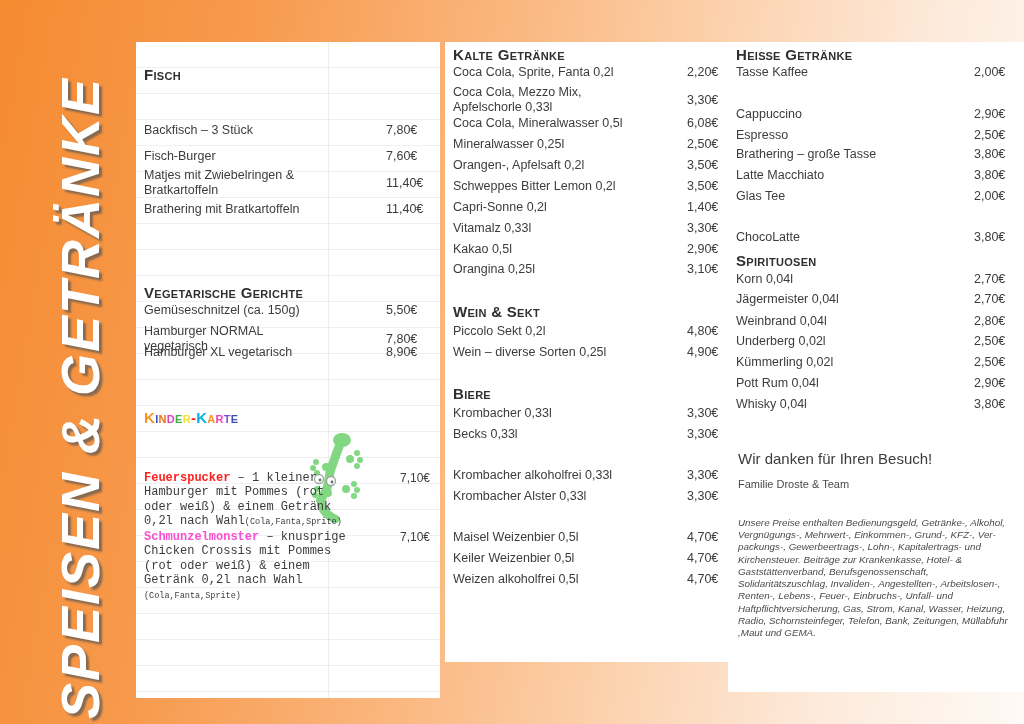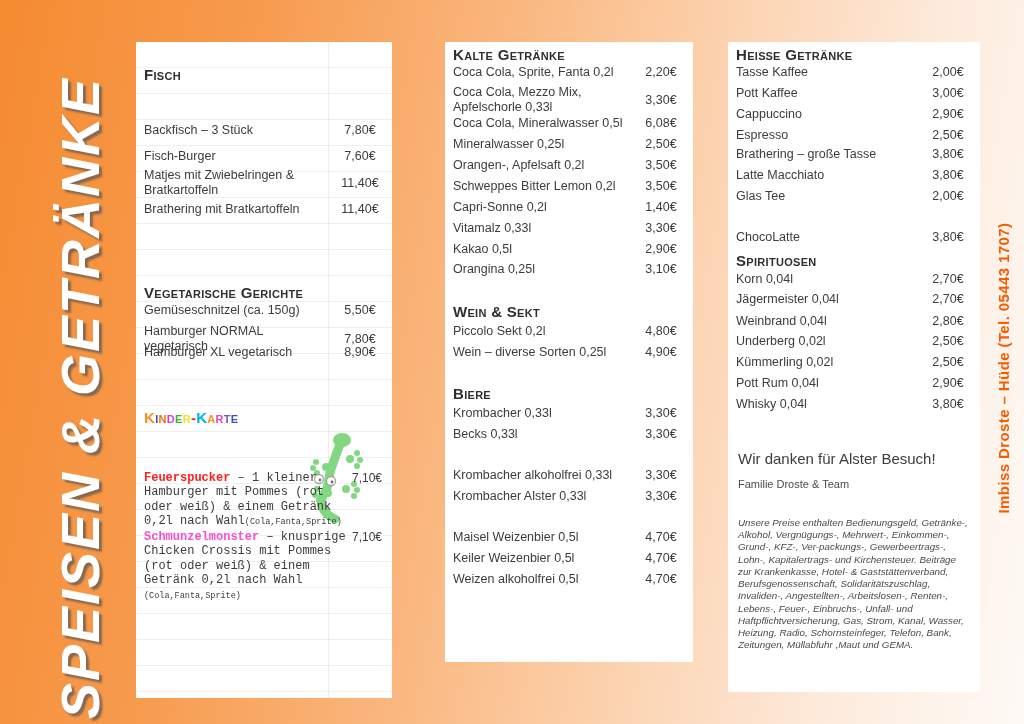--- a/index.html
+++ b/index.html
@@ -14,40 +14,40 @@
     transform:translate(-50%,-50%) rotate(-90deg);
     font-size:54px;font-weight:bold;font-style:italic;letter-spacing:2px;
     color:#ffffff;text-shadow:-3px 3px 2px rgba(115,98,82,0.85);
   }
   .vimprint{
     position:absolute;left:1003px;top:368px;white-space:nowrap;
     transform:translate(-50%,-50%) rotate(-90deg);
     font-size:15px;font-weight:bold;letter-spacing:0.4px;color:#f85a00;
   }
   
-  .col{position:absolute;background:#ffffff;}
+  .col{position:absolute;background:#ffffff;padding-left:48px;}
   #col-left{
     left:136px;top:42px;width:256px;height:656px;
     background-image:repeating-linear-gradient(to bottom,transparent 0 25px,rgba(160,160,160,0.16) 25px 26px);
     background-color:#ffffff;
   }
   #col-mid{left:445px;top:42px;width:248px;height:620px;}
   #col-right{left:728px;top:42px;width:252px;height:650px;}
   .vline{position:absolute;left:192px;top:0;bottom:0;width:1px;background:rgba(160,160,160,0.18);}
   
   .hdr{
     position:absolute;left:8px;font-weight:bold;font-variant:small-caps;
     font-size:15px;color:#2f2f2f;letter-spacing:0.3px;
   }
   .row{
     position:absolute;left:8px;right:10px;display:flex;justify-content:space-between;
     align-items:center;gap:6px;font-size:12.5px;color:#3c3c3c;
   }
   .row .nm{max-width:186px;line-height:1.16;}
-  .row .pr{white-space:nowrap;min-width:44px;text-align:center;}
+  .row .pr{white-space:nowrap;min-width:44px;text-align:left;}
   
   .kinder-hdr{position:absolute;left:8px;font-weight:bold;font-variant:small-caps;font-size:15px;letter-spacing:0.3px;}
   .kblock{position:absolute;left:8px;width:208px;font-size:12px;line-height:1.2;color:#3c3c3c;font-family:Liberation Mono, monospace;}
   .kblock .ktitle{font-weight:bold;}
   .kblock .ksmall{font-size:8.5px;}
   .kprice{position:absolute;right:10px;font-size:12px;color:#3c3c3c;}
   .gecko{position:absolute;left:166px;top:385px;}
   
   .thanks{position:absolute;left:10px;font-size:15px;color:#3c3c3c;}
   .team{position:absolute;left:10px;font-size:11px;color:#4a4a4a;}
@@ -224,24 +224,20 @@
         <span class="pr">4,70€</span>
       </div>
   </div>
 
   <div class="col" id="col-right">
     <div class="hdr" style="top:4px">Heiße Getränke</div>
     <div class="row" style="top:23px">
         <span class="nm">Tasse Kaffee</span>
         <span class="pr">2,00€</span>
       </div>
-    <div class="row" style="top:44px">
-        <span class="nm">Pott Kaffee</span>
-        <span class="pr">3,00€</span>
-      </div>
     <div class="row" style="top:65px">
         <span class="nm">Cappuccino</span>
         <span class="pr">2,90€</span>
       </div>
     <div class="row" style="top:86px">
         <span class="nm">Espresso</span>
         <span class="pr">2,50€</span>
       </div>
     <div class="row" style="top:105px">
         <span class="nm">Brathering – große Tasse</span>
@@ -283,18 +279,18 @@
       </div>
     <div class="row" style="top:334px">
         <span class="nm">Pott Rum 0,04l</span>
         <span class="pr">2,90€</span>
       </div>
     <div class="row" style="top:355px">
         <span class="nm">Whisky 0,04l</span>
         <span class="pr">3,80€</span>
       </div>
 
-    <div class="thanks" style="top:408px">Wir danken für Alster Besuch!</div>
+    <div class="thanks" style="top:408px">Wir danken für Ihren Besuch!</div>
     <div class="team" style="top:436px">Familie Droste &amp; Team</div>
     <div class="fine" style="top:475px">Unsere Preise enthalten Bedienungsgeld, Getränke-, Alkohol, Vergnügungs-, Mehrwert-, Einkommen-, Grund-, KFZ-, Ver-packungs-, Gewerbeertrags-, Lohn-, Kapitalertrags- und Kirchensteuer. Beiträge zur Krankenkasse, Hotel- &amp; Gaststättenverband, Berufsgenossenschaft, Solidaritätszuschlag, Invaliden-, Angestellten-, Arbeitslosen-, Renten-, Lebens-, Feuer-, Einbruchs-, Unfall- und Haftpflichtversicherung, Gas, Strom, Kanal, Wasser, Heizung, Radio, Schornsteinfeger, Telefon, Bank, Zeitungen, Müllabfuhr ,Maut  und GEMA.</div>
   </div>
 
 </div>
 
 </body></html>

